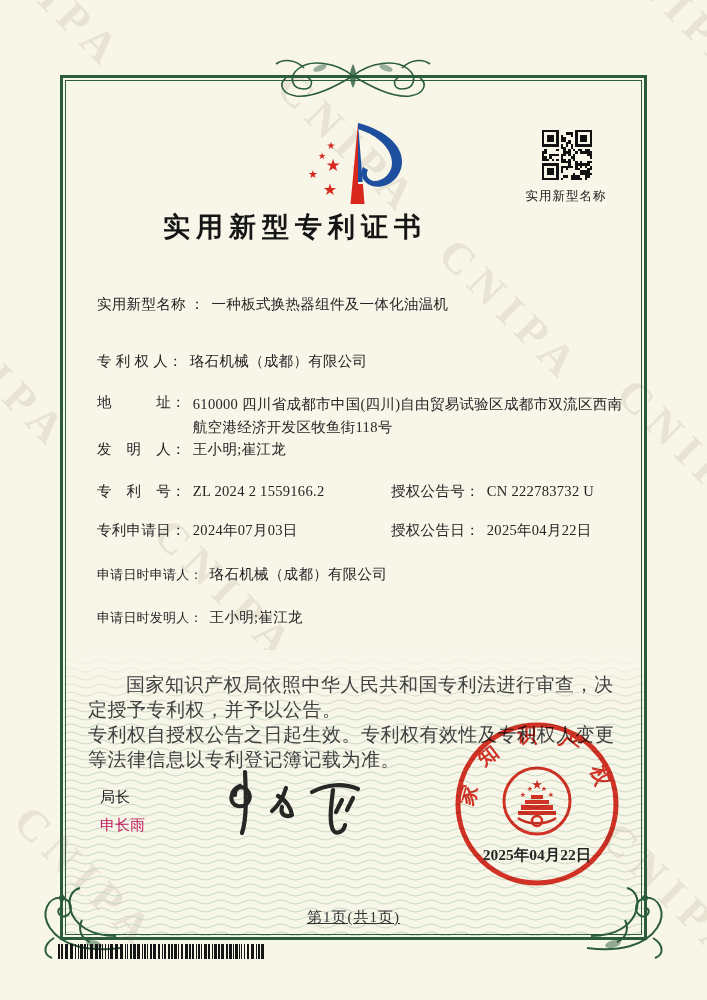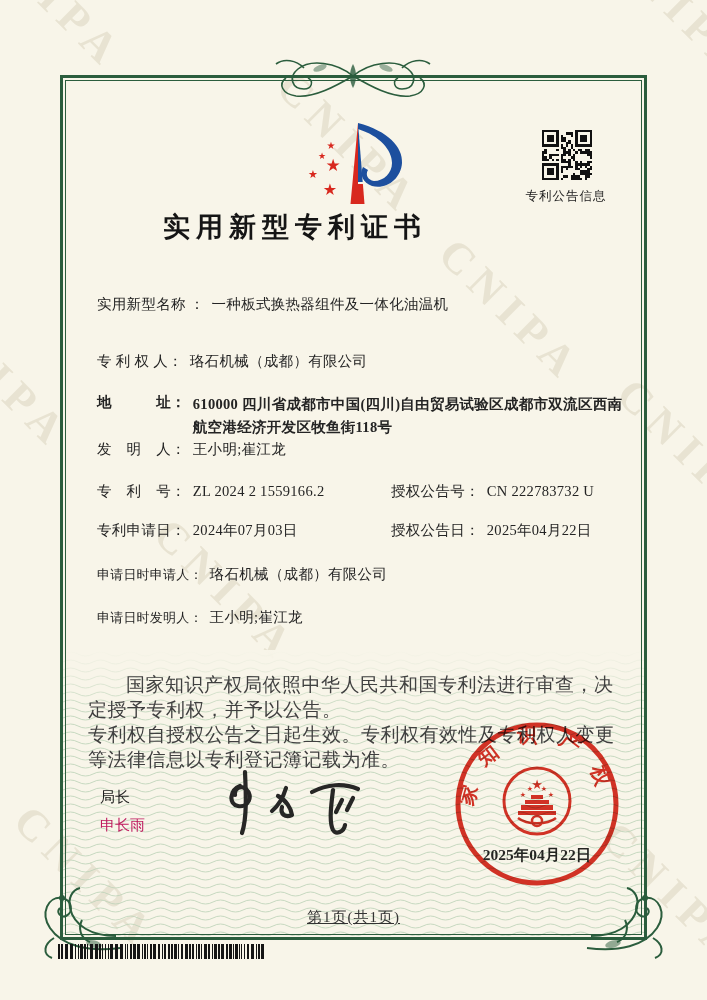--- a/index.html
+++ b/index.html
@@ -44,21 +44,21 @@
     position:absolute; left:0; top:209px; width:590px; z-index:3;
     text-align:center; font-size:27px; font-weight:bold;
     letter-spacing:6px; color:#151515;font-family:Liberation Mono, monospace;
   }
   
   .field{
     position:absolute; z-index:3; font-size:14.5px; color:#242424;
     letter-spacing:.3px; white-space:nowrap;
   }
   .field .fvalue{margin-left:7px;}
-  .field.two-line{white-space:normal; display:flex; align-items:flex-start;font-weight:bold;}
+  .field.two-line{white-space:normal; display:flex; align-items:flex-start;}
   .field.two-line .fvalue{width:432px; line-height:23px; display:inline-block;}
   .field .flabel{display:inline-block;}
   .field .flabel.small{font-size:13px; letter-spacing:.2px;}
   
   .legal{
     position:absolute; left:88px; top:672px; width:533px; z-index:3;
     font-size:19px; line-height:25px; color:#404040; letter-spacing:.5px;
   }
   .legal .l1{text-indent:2em;}
   
@@ -377,21 +377,21 @@
         <rect x="11.90" y="47.62" width="2.38" height="2.38" fill="#111"></rect>
         <rect x="14.29" y="47.62" width="2.38" height="2.38" fill="#111"></rect>
         <rect x="19.05" y="47.62" width="2.38" height="2.38" fill="#111"></rect>
         <rect x="28.57" y="47.62" width="2.38" height="2.38" fill="#111"></rect>
         <rect x="30.95" y="47.62" width="2.38" height="2.38" fill="#111"></rect>
         <rect x="33.33" y="47.62" width="2.38" height="2.38" fill="#111"></rect>
         <rect x="35.71" y="47.62" width="2.38" height="2.38" fill="#111"></rect>
         <rect x="38.10" y="47.62" width="2.38" height="2.38" fill="#111"></rect>
         <rect x="42.86" y="47.62" width="2.38" height="2.38" fill="#111"></rect>
       </svg></div>
-  <div class="qr-label">专利公告信息</div>
+  <div class="qr-label">实用新型名称</div>
 
   <div class="title">实用新型专利证书</div>
 
   <div class="field" style="left:97px;top:352px">
     <span class="flabel">专 利 权 人：</span><span class="fvalue">珞石机械（成都）有限公司</span>
   </div>
   <div class="field" style="left:97px;top:295px">
     <span class="flabel">实用新型名称 ：</span><span class="fvalue">一种板式换热器组件及一体化油温机</span>
   </div>
   <div class="field two-line" style="left:97px;top:393px">

